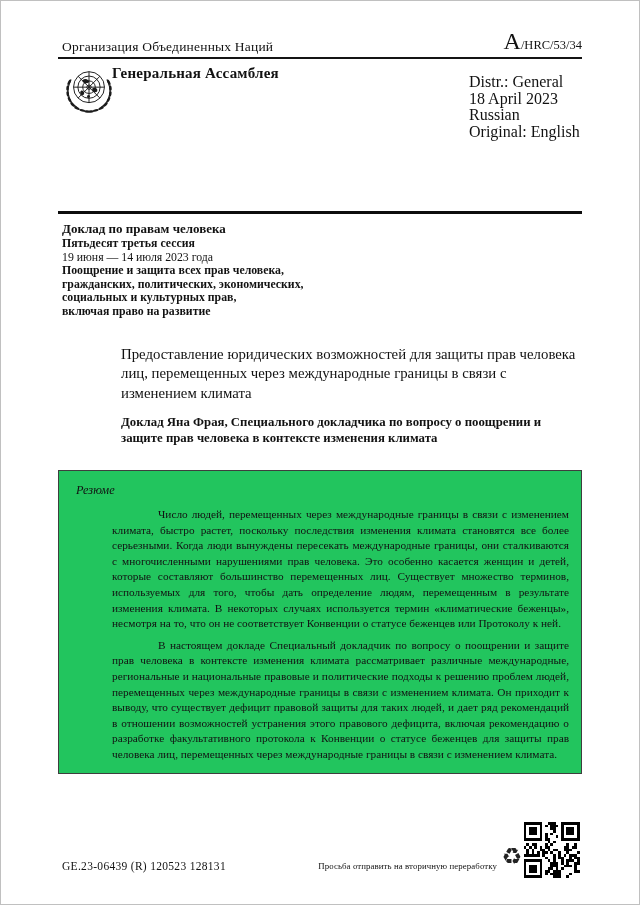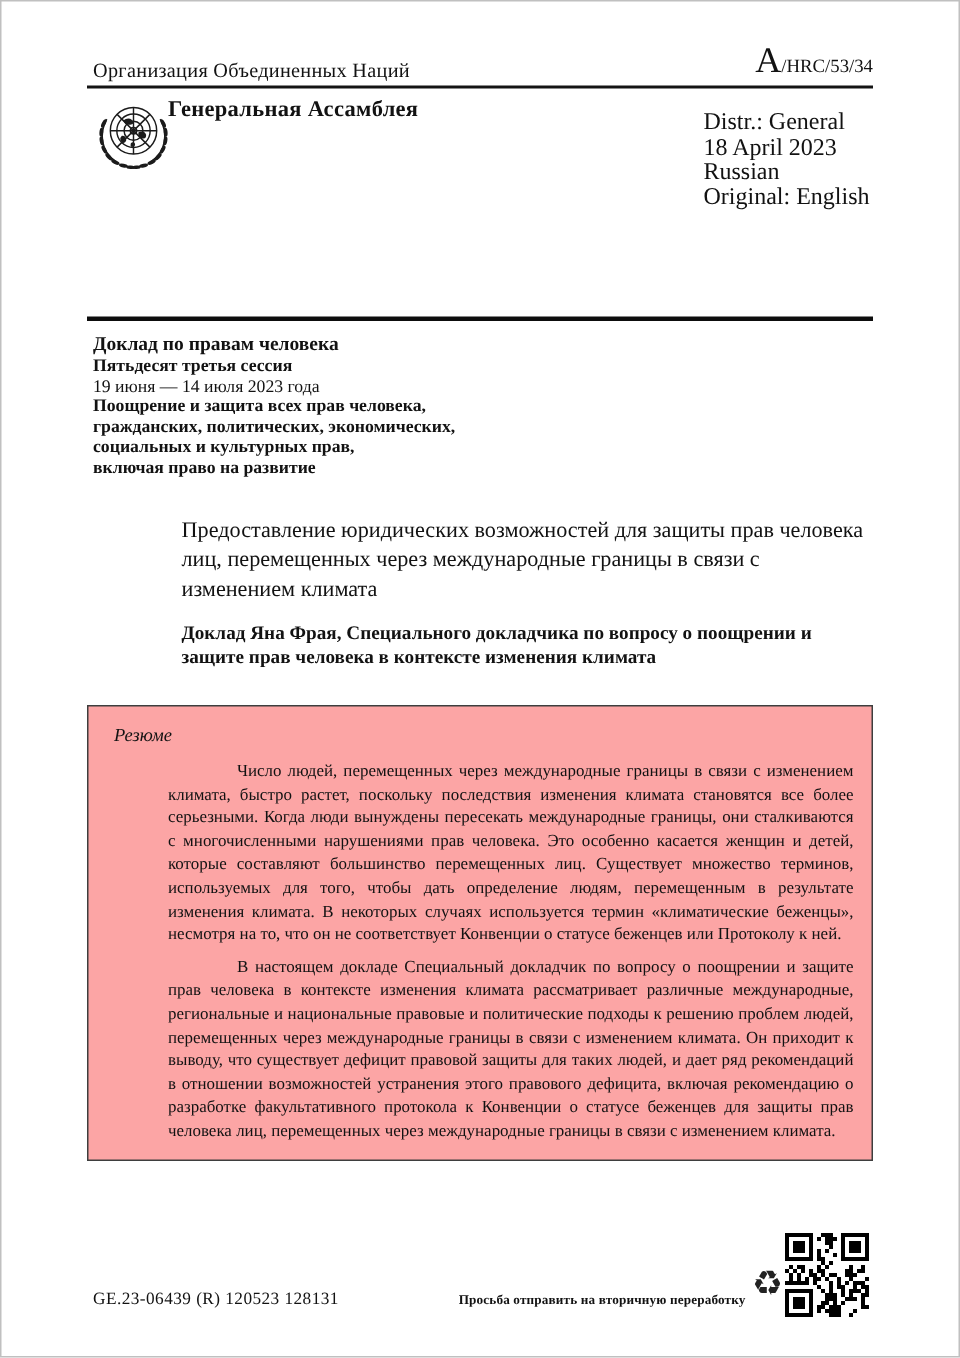--- a/index.html
+++ b/index.html
@@ -40,35 +40,35 @@
     left:121px; top:345px; width:455px;
     font-size:14.8px; font-weight:normal; line-height:19.3px;
   }
   .doc-subtitle {
     left:121px; top:414px; width:445px;
     font-size:12.8px; font-weight:bold; line-height:16px;
   }
 
   .summary-box {
     left:58px; top:470px; width:524px; height:304px;
-    border:1.2px solid #3e3e3e; background:#fca5a5;
+    border:1.2px solid #3e3e3e; background:#22c55e;
   }
   .summary-label {
     margin:12px 0 0 17px;
     font-style:italic; font-size:12.3px;
   }
   .summary-paras {
     margin:9px 12px 0 53px;
     text-align:justify;
     font-size:11.3px; line-height:15.6px;
   }
   .summary-paras p { text-indent:46px; margin:0 0 6px 0; }
 
   .footer-ge { left:62px; top:860px; font-size:11.5px; letter-spacing:.3px; }
-  .recycle-text { right:143px; top:861px; font-size:8.8px; font-weight:bold; letter-spacing:.1px;text-align:center; }
+  .recycle-text { right:143px; top:861px; font-size:8.8px; font-weight:normal; letter-spacing:.1px;text-align:center; }
   .recycle-glyph { right:118px; top:845px; font-size:23px; line-height:1; font-family:"DejaVu Sans", sans-serif; color:#222; }
   .qr { left:523px; top:822px; width:57px; height:56px; }
 </style>
 </head>
 <body>
 
 <div class="page">
 
   <div class="abs org-name">Организация Объединенных Наций</div>
 

